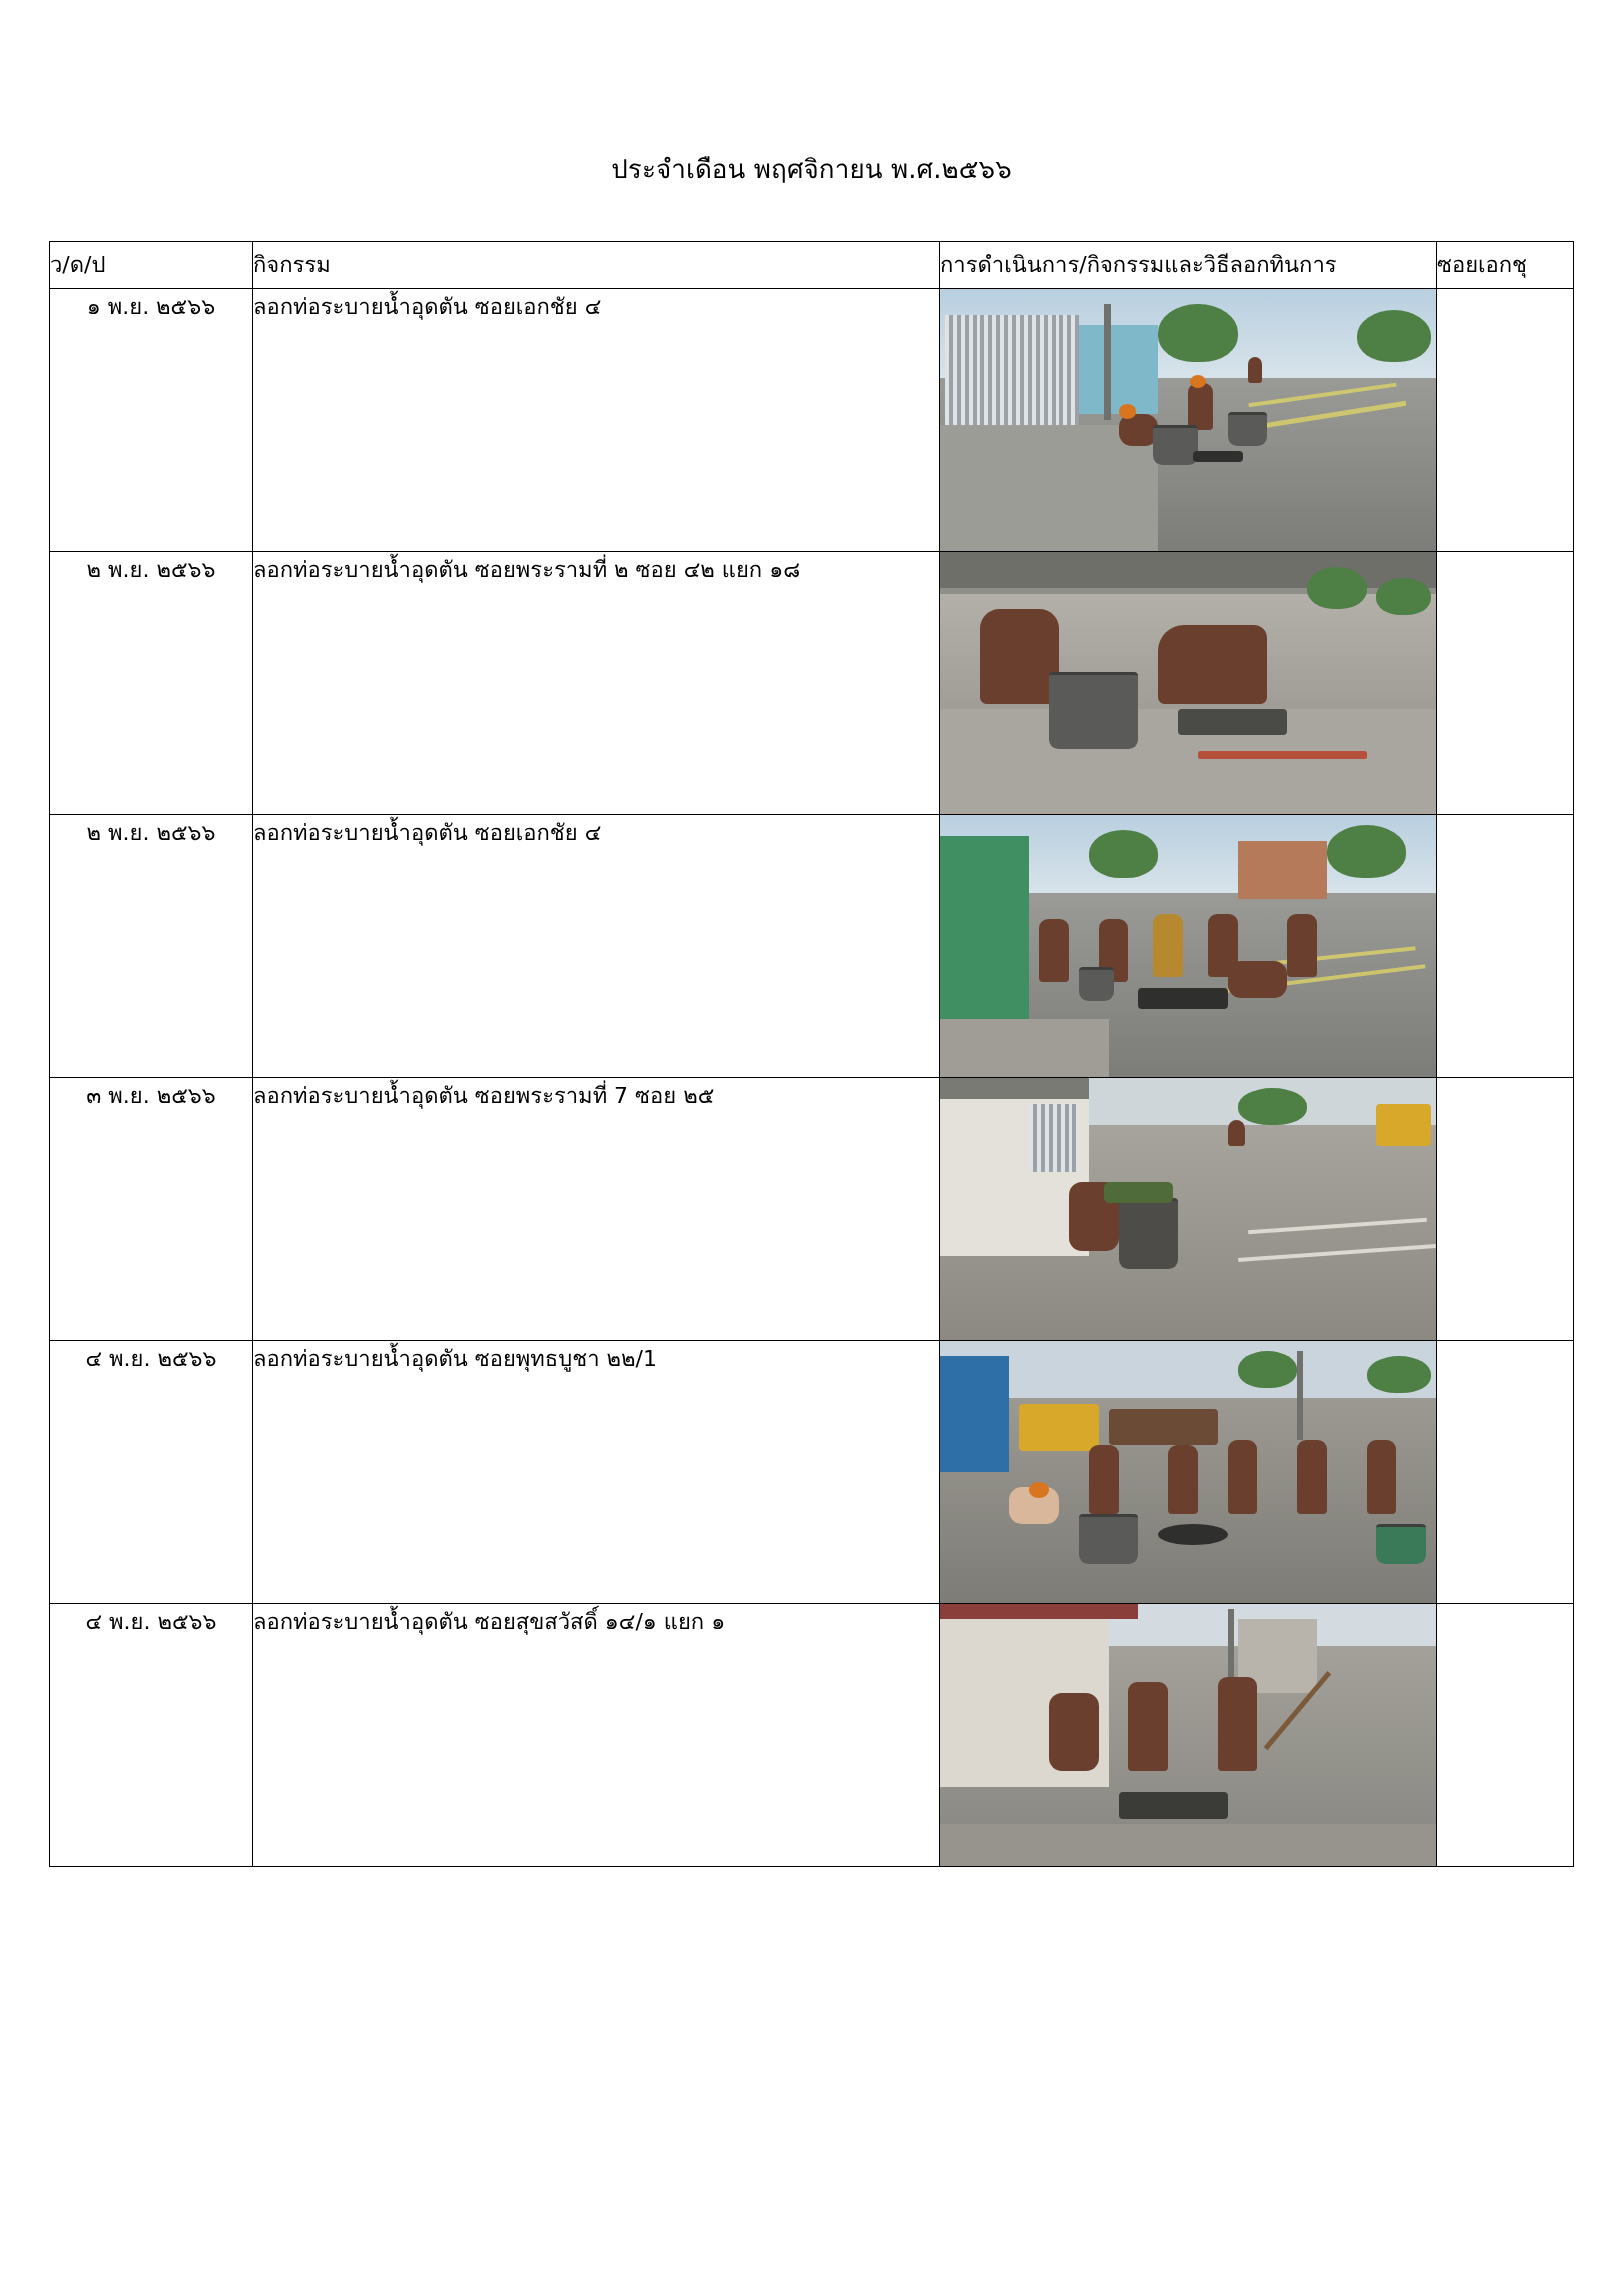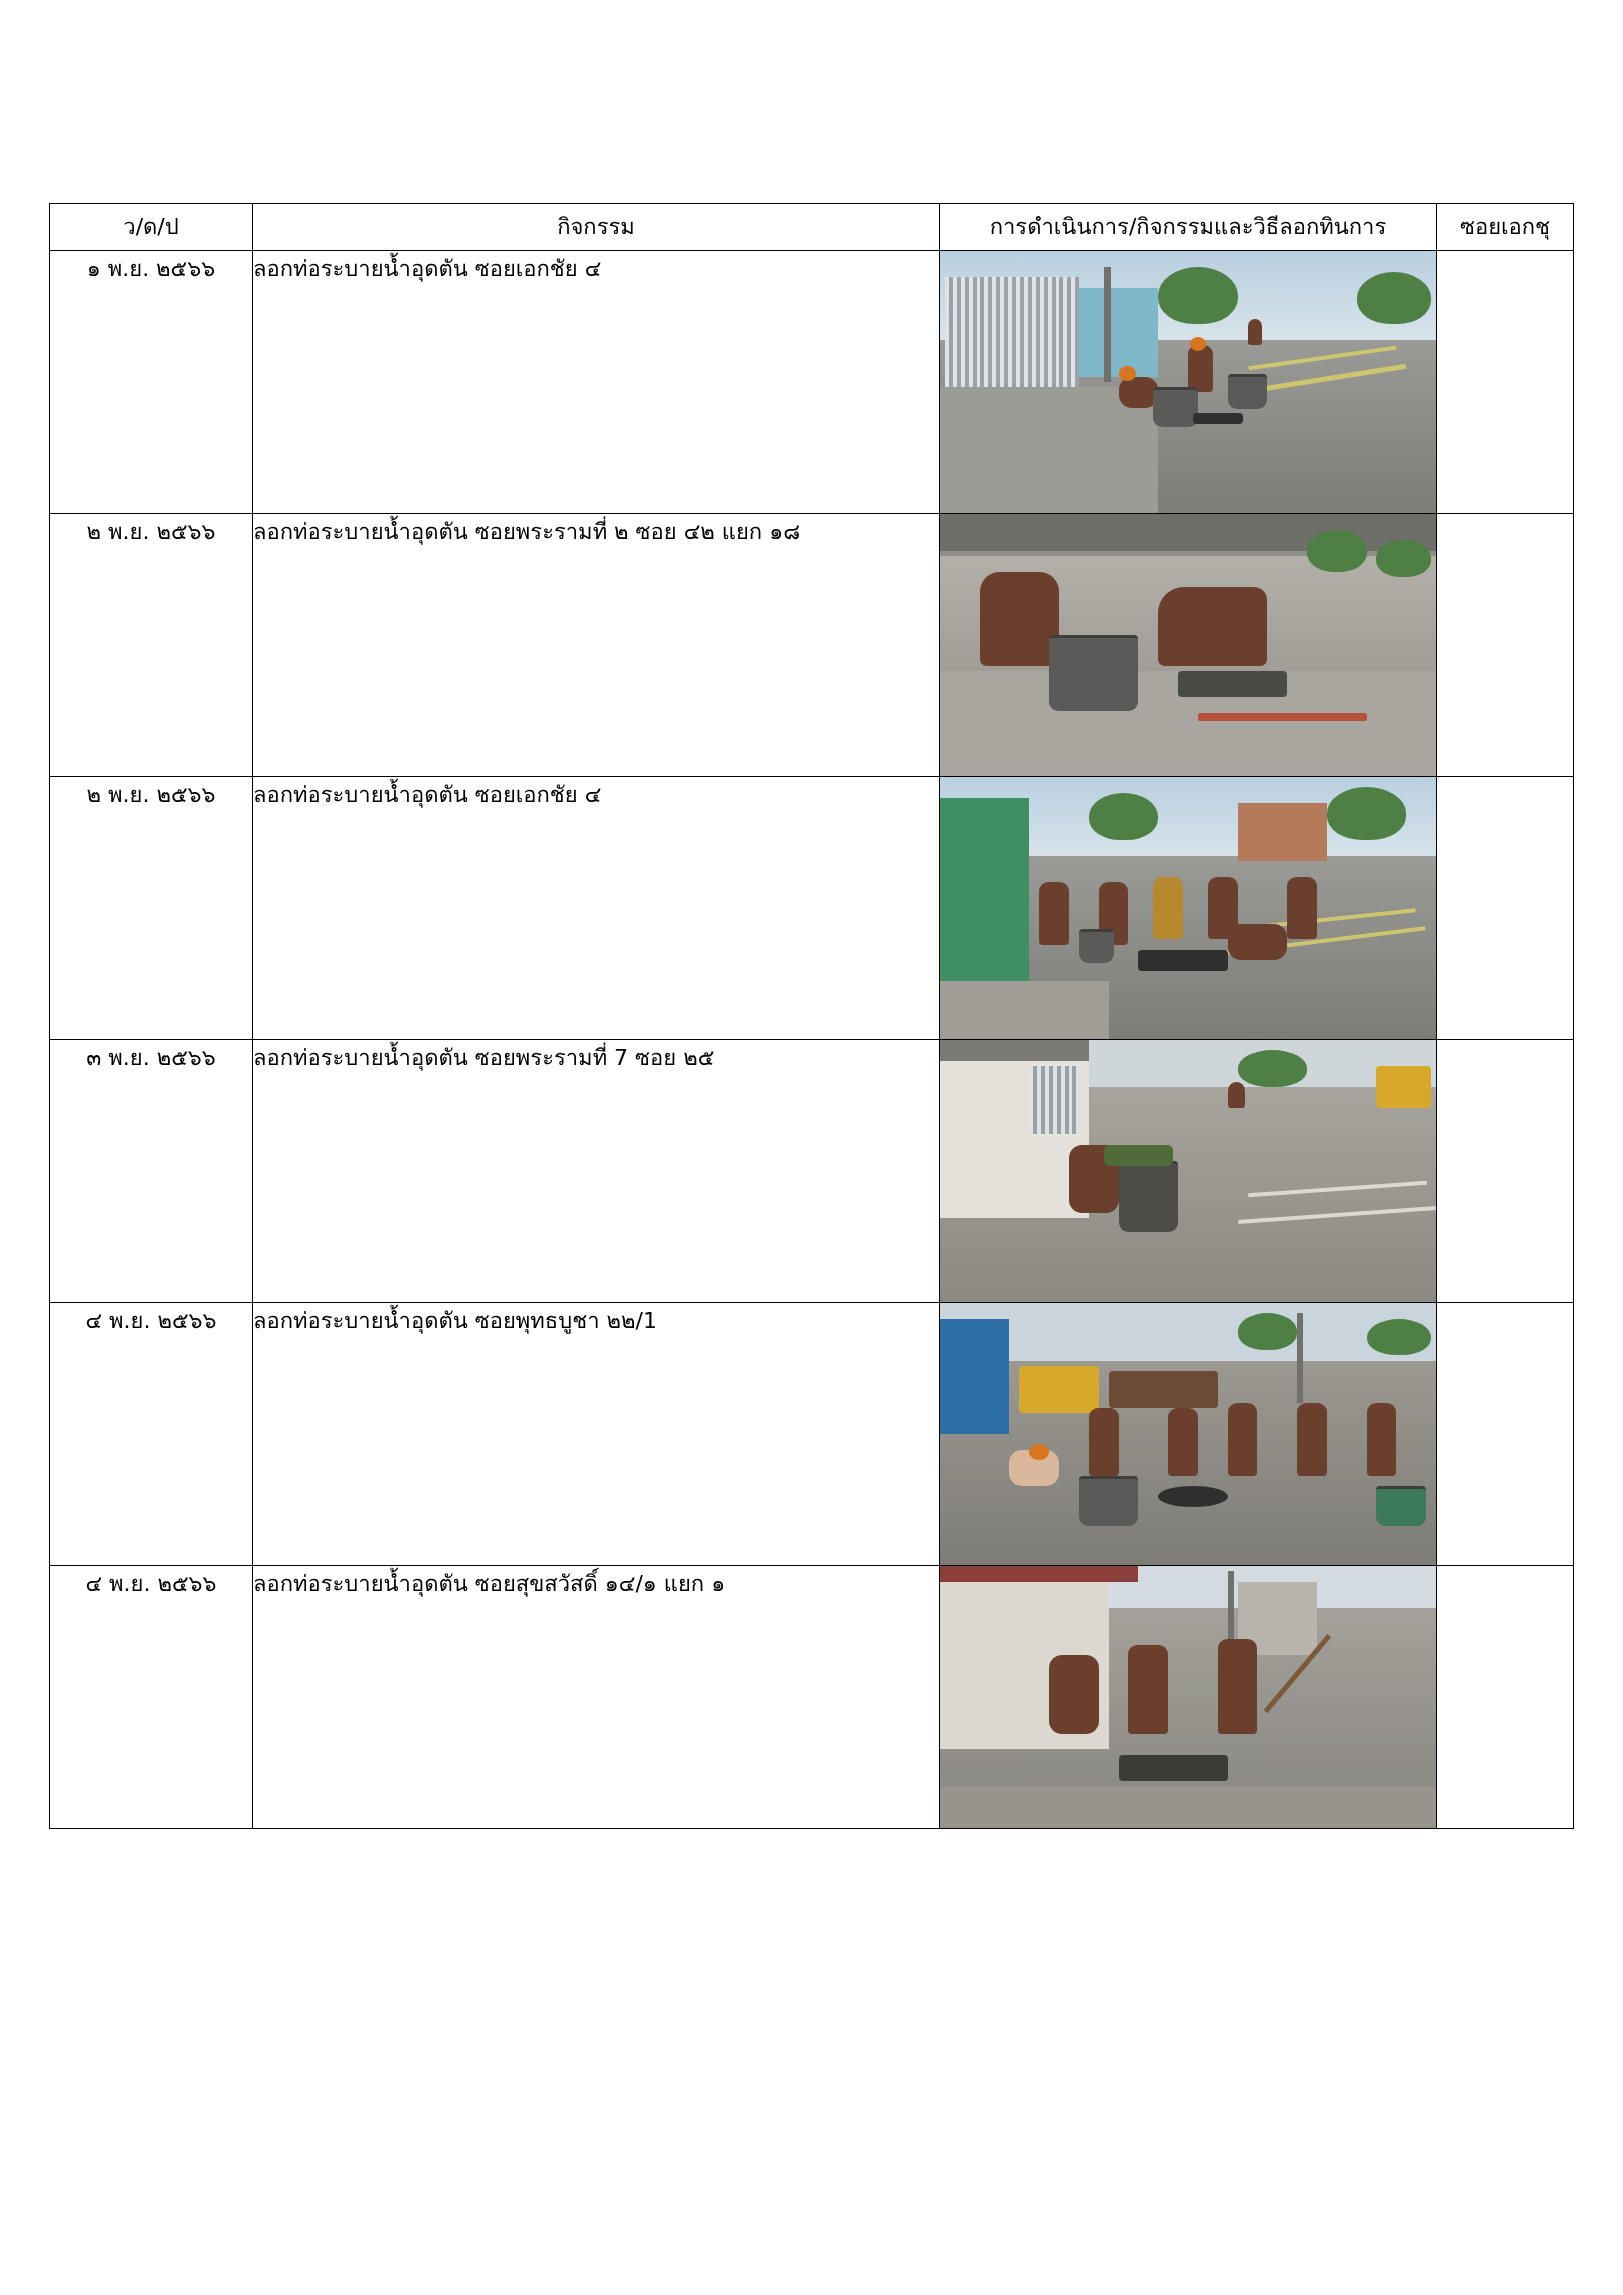--- a/index.html
+++ b/index.html
@@ -45,21 +45,21 @@
     border: 1.3px solid #000000;
     vertical-align: top;
     padding: 0;
   }
   col.c-date  { width: 203px; }
   col.c-act   { width: 687px; }
   col.c-photo { width: 497px; }
   col.c-note  { width: 137px; }
 
   thead th {
-    text-align: center;
+    text-align: left;
     font-weight: 400;
     font-size: 22px;
     height: 46px;
     line-height: 46px;
     padding: 0 3.9px;
     white-space: nowrap;
     overflow: hidden;
   }
   td.date-cell {
     text-align: center;
@@ -156,20 +156,21 @@
     position: absolute;
     background: #70706c;
   }
 </style>
 </head>
 <body>
 
 <div class="page">
 
   <div class="title-block">
+    <div class="title-line">ประจำเดือน พฤศจิกายน พ.ศ.๒๕๖๖</div>
   </div>
 
   <div class="table-wrap">
     <table class="report">
       <colgroup>
         <col class="c-date">
         <col class="c-act">
         <col class="c-photo">
         <col class="c-note">
       </colgroup>

